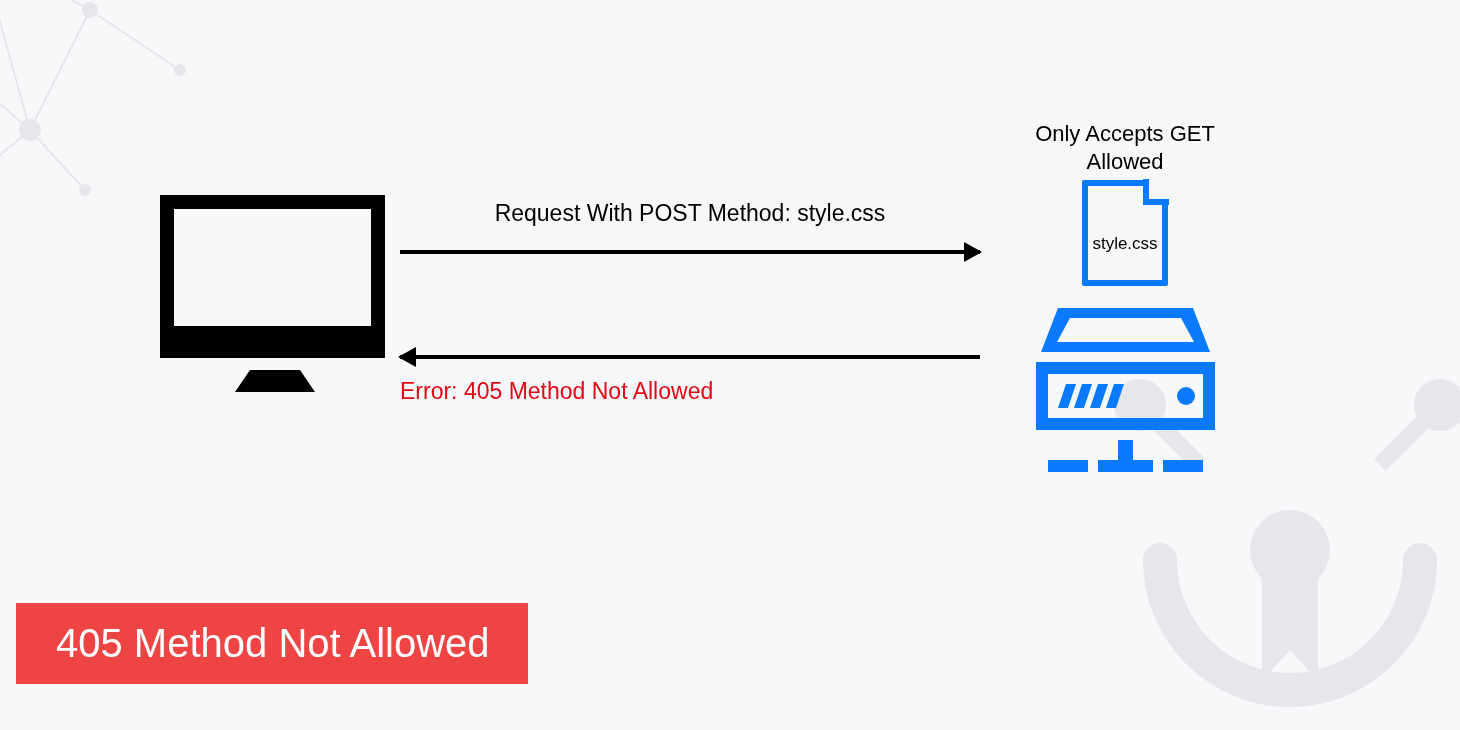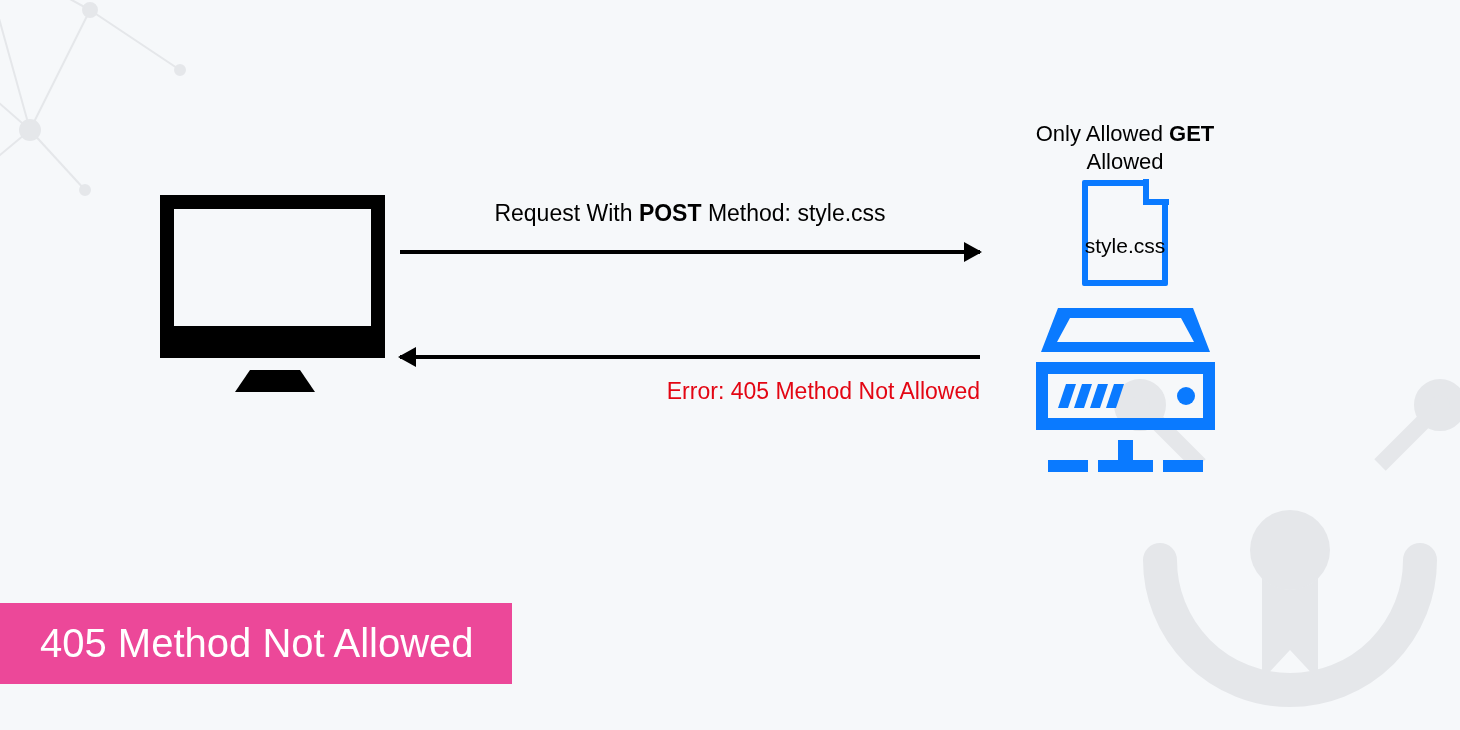--- a/index.html
+++ b/index.html
@@ -82,35 +82,35 @@
     left: 400px; width: 580px;
     top: 200px;
     text-align: center;
     font-size: 23px;
     color: #000;
   }
   .label-error {
     position: absolute;
     left: 400px; width: 580px;
     top: 378px;
-    text-align: right;
+    text-align: left;
     font-size: 23px;
     color: #e30613;
   }
 
   .label-accepts {
     position: absolute;
     left: 1015px; width: 220px;
     top: 120px;
     text-align: center;
     font-size: 22px;
     color: #000;
     line-height: 1.25;
   }
-  .bold { font-weight: 700; }
+  .bold { font-weight: 400; }
 
   
   .file-icon {
     position: absolute;
     left: 1082px; top: 180px;
     width: 86px; height: 106px;
   }
   .file-body {
     position: absolute;
     left: 0; top: 0; right: 0; bottom: 0;
@@ -131,37 +131,37 @@
     position: absolute;
     right: -6px; top: -6px;
     width: 0; height: 0;
     border-top: 26px solid #f6f8fa;
     border-left: 26px solid transparent;
   }
   .file-label {
     position: absolute;
     left: 0; right: 0; top: 54px;
     text-align: center;
-    font-size: 21px;
+    font-size: 17px;
     color: #000;
   }
 
   
   .server {
     position: absolute;
     left: 1028px; top: 300px;
     width: 195px; height: 190px;
     color: #0a7aff;
   }
 
   
   .title-bar {
     position: absolute;
-    left: 0; bottom: 46px;
-    background: #ec4899;
+    left: 16px; bottom: 46px;
+    background: #ef4444;
     color: #fff;
     font-size: 40px;
     padding: 18px 38px 18px 40px;
     font-weight: 400;
   }
 </style>
 </head>
 <body>
 
 <svg class="deco-net" viewBox="0 0 300 300">
@@ -217,21 +217,21 @@
 
 <div class="arrow-left">
   <div class="arrow-line">
       <div class="head"></div>
     </div>
 </div>
 
 <div class="label-error">Error: 405 Method Not Allowed</div>
 
 <div class="label-accepts">
-  <span>Only Allowed </span><span class="bold">GET</span><br>
+  <span>Only Accepts </span><span class="bold">GET</span><br>
   <span>Allowed</span>
 </div>
 
 <div class="file-icon">
   <div class="file-body"></div>
   <div class="file-fold"></div>
   <div class="file-label">style.css</div>
 </div>
 
 <svg class="server" viewBox="0 0 195 190">

